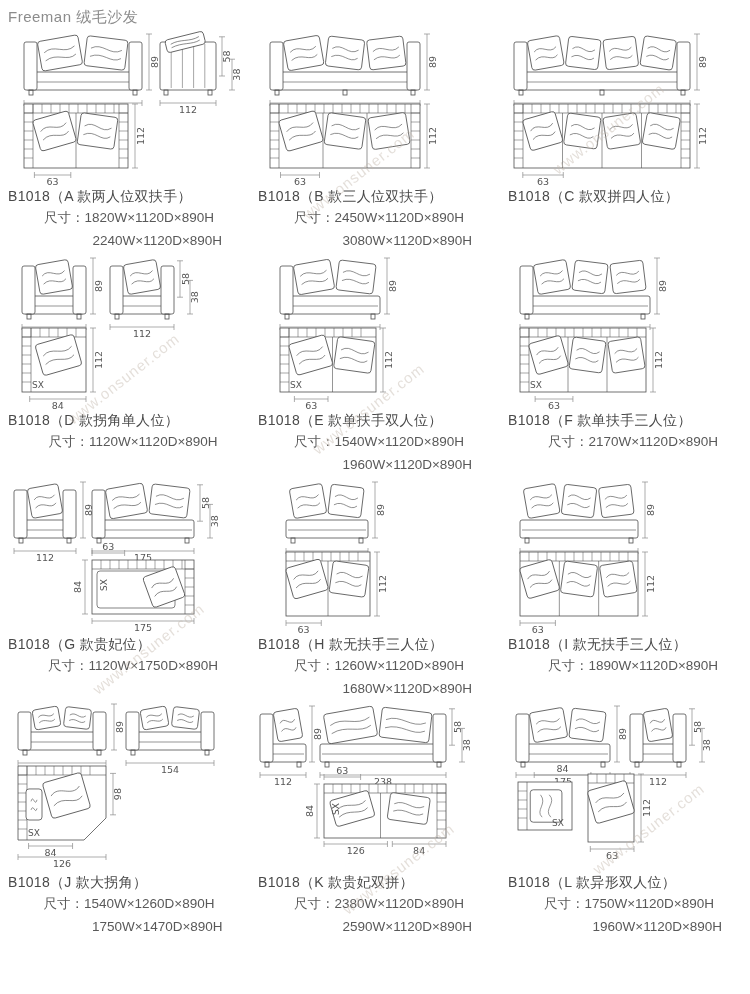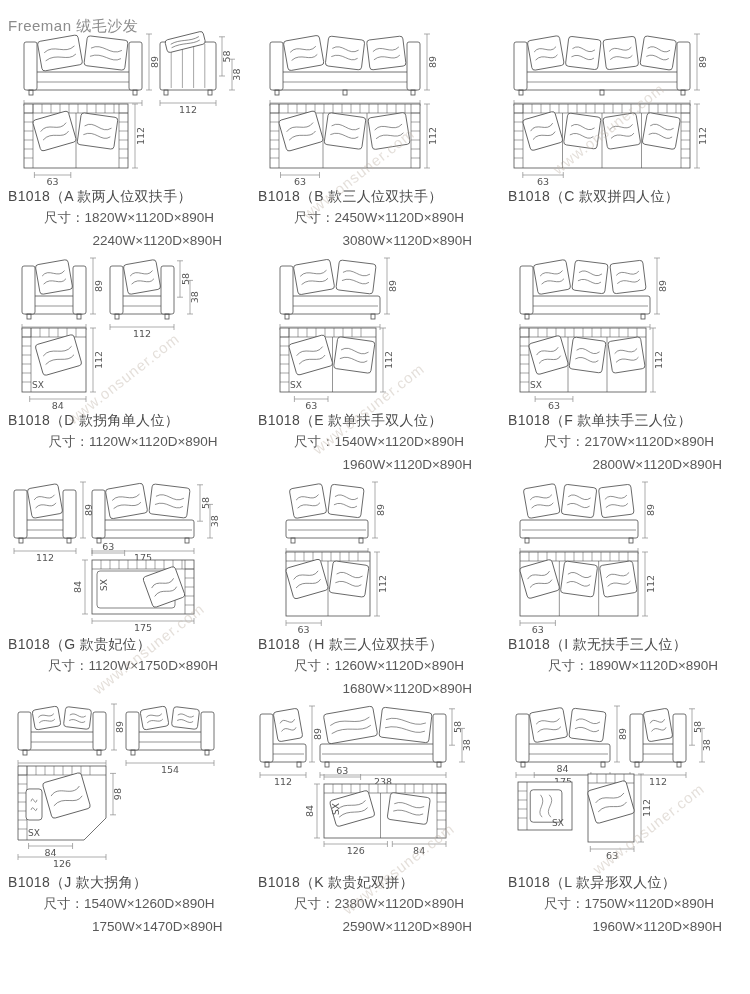--- a/index.html
+++ b/index.html
@@ -1,18 +1,18 @@
 <!DOCTYPE html>
 <html><head>
 <meta charset="utf-8">
 <style>
   html,body{margin:0;padding:0;background:#fff;}
   body{width:750px;height:994px;position:relative;overflow:hidden;
        font-family:"Liberation Sans","DejaVu Sans",sans-serif;}
-  .header{position:absolute;top:17px;left:8px;font-size:15px;color:#8c8c8c;letter-spacing:.5px;}
+  .header{position:absolute;top:8px;left:8px;font-size:15px;color:#8c8c8c;letter-spacing:.5px;}
   .grid{position:absolute;top:28px;left:0;width:750px;display:grid;
         grid-template-columns:repeat(3,250px);padding-left:8px;}
   .cell{width:250px;position:relative;}
   .cell svg{display:block;}
   .model{font-size:14px;color:#4a4a4a;text-align:left;margin-top:2px;letter-spacing:.3px;}
   .sizes-wrap{text-align:center;}
   .sizes{display:inline-block;text-align:left;font-size:13.5px;color:#595959;line-height:23px;}
   .size2{padding-left:3.6em;}
   .wm{position:absolute;font-size:15px;color:rgba(195,183,172,.45);transform:rotate(-38deg);
       white-space:nowrap;pointer-events:none;letter-spacing:1px;}
@@ -537,21 +537,21 @@
         <line x1="145" y1="76" x2="145" y2="140" stroke="#8a8a8a" stroke-width="0.7"></line>
         <line x1="142" y1="76" x2="148" y2="76" stroke="#8a8a8a" stroke-width="0.7"></line>
         <line x1="142" y1="140" x2="148" y2="140" stroke="#8a8a8a" stroke-width="0.7"></line>
         <text x="153.5" y="108" text-anchor="middle" font-size="9.5" fill="#555555" font-family="&quot;DejaVu Sans&quot;,sans-serif" transform="rotate(-90 153.5 108)">112</text>
         <line x1="27.119999999999997" y1="147" x2="64.91999999999999" y2="147" stroke="#8a8a8a" stroke-width="0.7"></line>
         <line x1="27.119999999999997" y1="144" x2="27.119999999999997" y2="150" stroke="#8a8a8a" stroke-width="0.7"></line>
         <line x1="64.91999999999999" y1="144" x2="64.91999999999999" y2="150" stroke="#8a8a8a" stroke-width="0.7"></line>
         <text x="46.019999999999996" y="156.5" text-anchor="middle" font-size="9.5" fill="#555555" font-family="&quot;DejaVu Sans&quot;,sans-serif">63</text>
       </svg>
       <div class="model">B1018（F 款单扶手三人位）</div>
-      <div class="sizes-wrap"><div class="sizes"><div class="size1">尺寸：2170W×1120D×890H</div><div class="size2">2800W×1120D×890H</div></div></div>
+      <div class="sizes-wrap"><div class="sizes"><div class="size1">尺寸：2170W×1120D×890H</div></div></div>
     </div>
     <div class="cell">
       <svg viewBox="0 0 250 158" width="250" height="158">
         <g transform="translate(37,25) rotate(-10)">
           <rect x="-15.5" y="-15" width="31" height="30" rx="3" fill="#fff" stroke="#4f4f4f" stroke-width="0.8"></rect>
           <path d="M -10.5,-3 C -3.15,-10.5 3.15,3 10.5,-4.5" fill="none" stroke="#4f4f4f" stroke-width="0.6"></path>
           <path d="M -10.5,5.25 C -2.1,-1.5 4.2,10.5 10.5,3.75" fill="none" stroke="#4f4f4f" stroke-width="0.6"></path>
         </g>
         <rect x="8" y="44" width="58" height="18" rx="2" fill="#fff" stroke="#4f4f4f" stroke-width="0.8"></rect>
         <line x1="8" y1="54" x2="66" y2="54" stroke="#4f4f4f" stroke-width="0.6"></line>
@@ -682,21 +682,21 @@
         </g>
         <line x1="119" y1="76" x2="119" y2="140" stroke="#8a8a8a" stroke-width="0.7"></line>
         <line x1="116" y1="76" x2="122" y2="76" stroke="#8a8a8a" stroke-width="0.7"></line>
         <line x1="116" y1="140" x2="122" y2="140" stroke="#8a8a8a" stroke-width="0.7"></line>
         <text x="127.5" y="108" text-anchor="middle" font-size="9.5" fill="#555555" font-family="&quot;DejaVu Sans&quot;,sans-serif" transform="rotate(-90 127.5 108)">112</text>
         <line x1="28" y1="147" x2="63.28" y2="147" stroke="#8a8a8a" stroke-width="0.7"></line>
         <line x1="28" y1="144" x2="28" y2="150" stroke="#8a8a8a" stroke-width="0.7"></line>
         <line x1="63.28" y1="144" x2="63.28" y2="150" stroke="#8a8a8a" stroke-width="0.7"></line>
         <text x="45.64" y="156.5" text-anchor="middle" font-size="9.5" fill="#555555" font-family="&quot;DejaVu Sans&quot;,sans-serif">63</text>
       </svg>
-      <div class="model">B1018（H 款三人位双扶手）</div>
+      <div class="model">B1018（H 款无扶手三人位）</div>
       <div class="sizes-wrap"><div class="sizes"><div class="size1">尺寸：1260W×1120D×890H</div><div class="size2">1680W×1120D×890H</div></div></div>
     </div>
     <div class="cell">
       <svg viewBox="0 0 250 158" width="250" height="158">
         <g transform="translate(33.66666666666667,25) rotate(-10)">
           <rect x="-16.166666666666668" y="-15" width="32.333333333333336" height="30" rx="3" fill="#fff" stroke="#4f4f4f" stroke-width="0.8"></rect>
           <path d="M -11.166666666666668,-3 C -3.35,-10.5 3.35,3 11.166666666666668,-4.5" fill="none" stroke="#4f4f4f" stroke-width="0.6"></path>
           <path d="M -11.166666666666668,5.25 C -2.233333333333334,-1.5 4.466666666666668,10.5 11.166666666666668,3.75" fill="none" stroke="#4f4f4f" stroke-width="0.6"></path>
         </g>
         <g transform="translate(71,25) rotate(7)">

